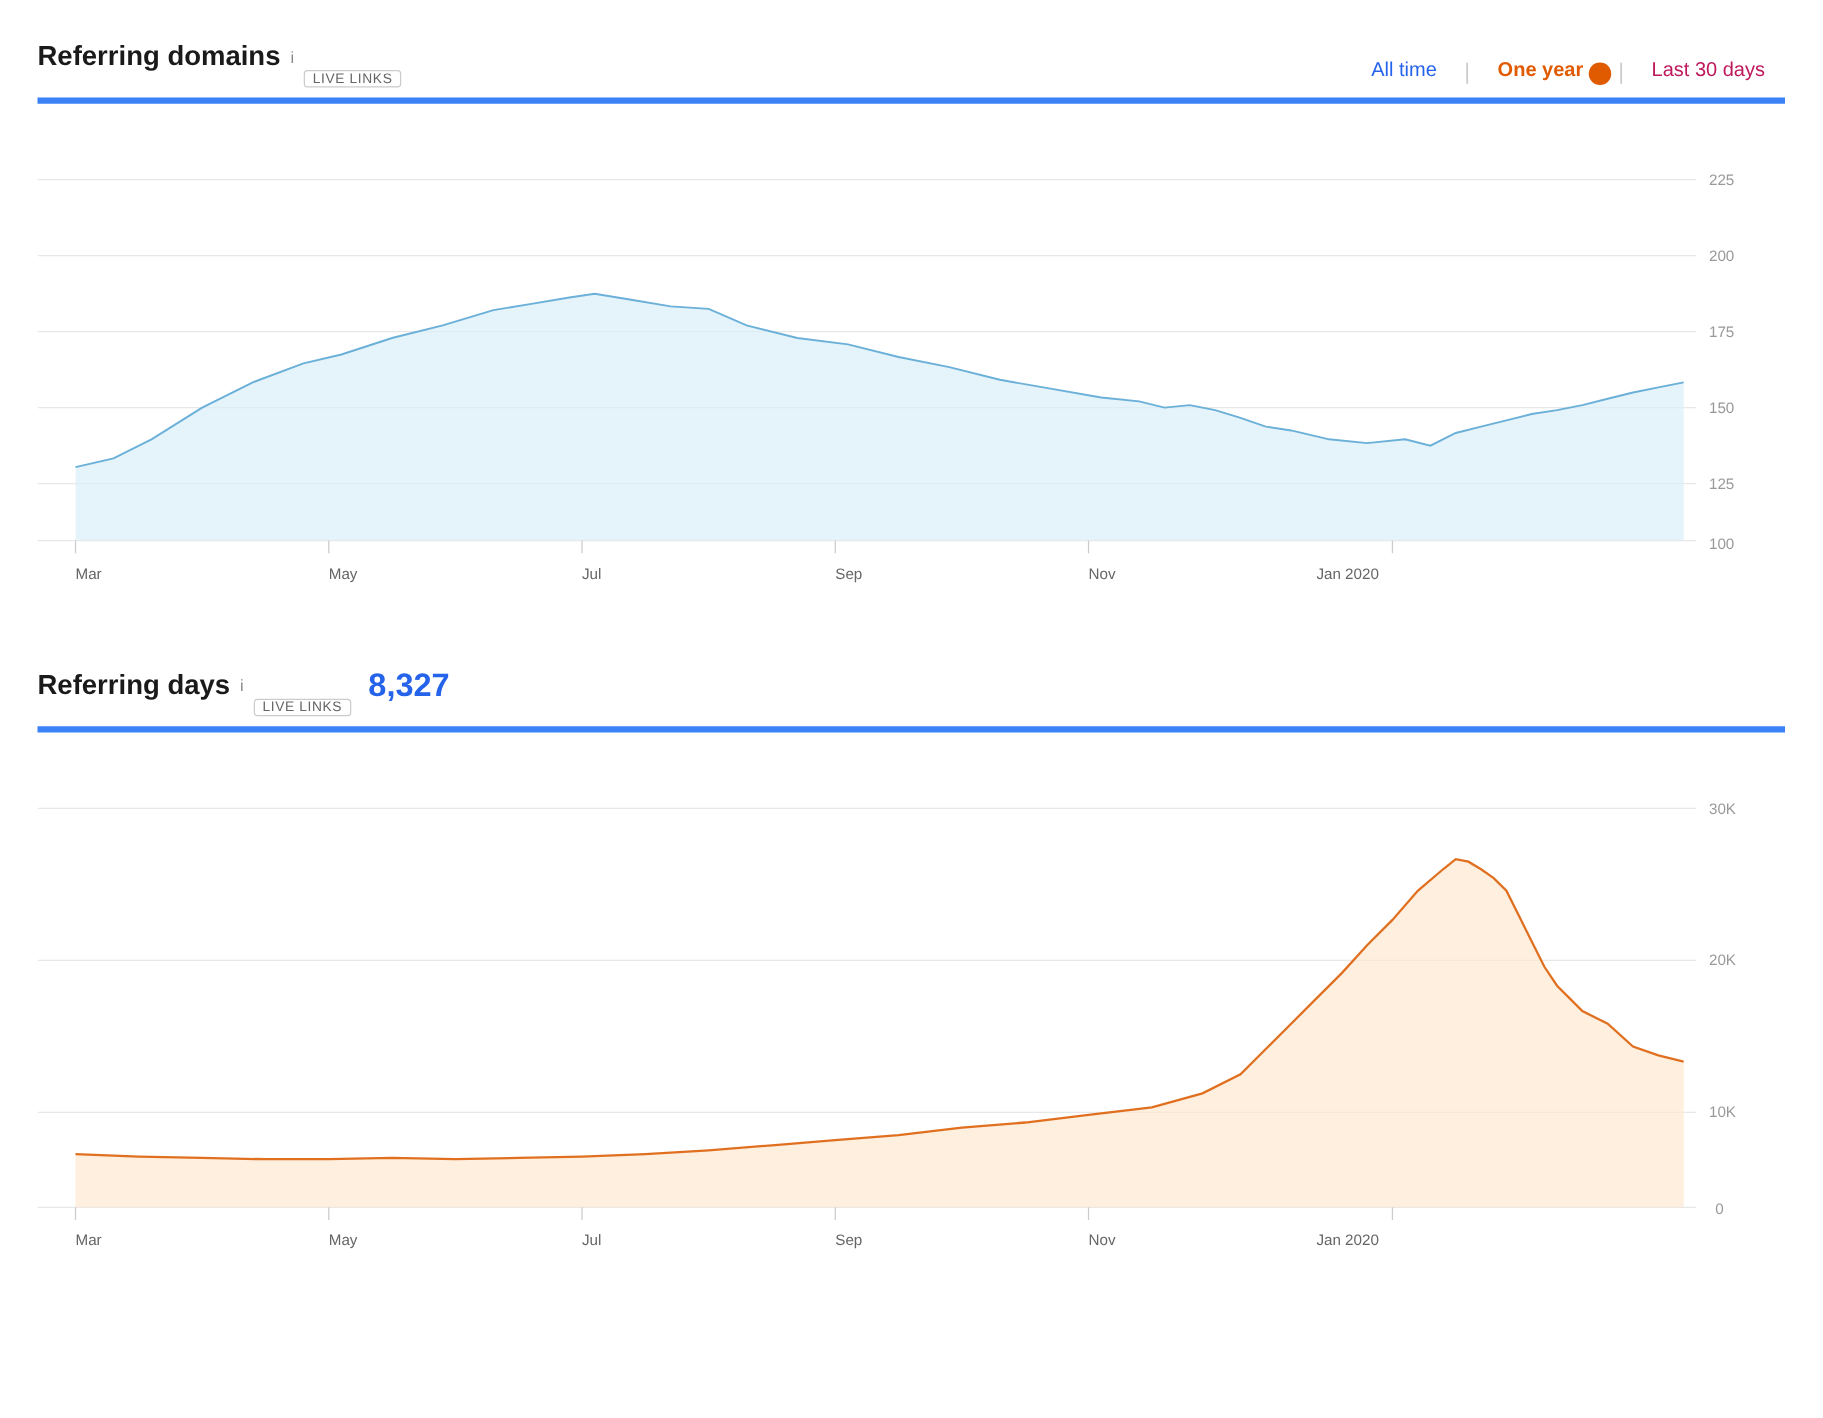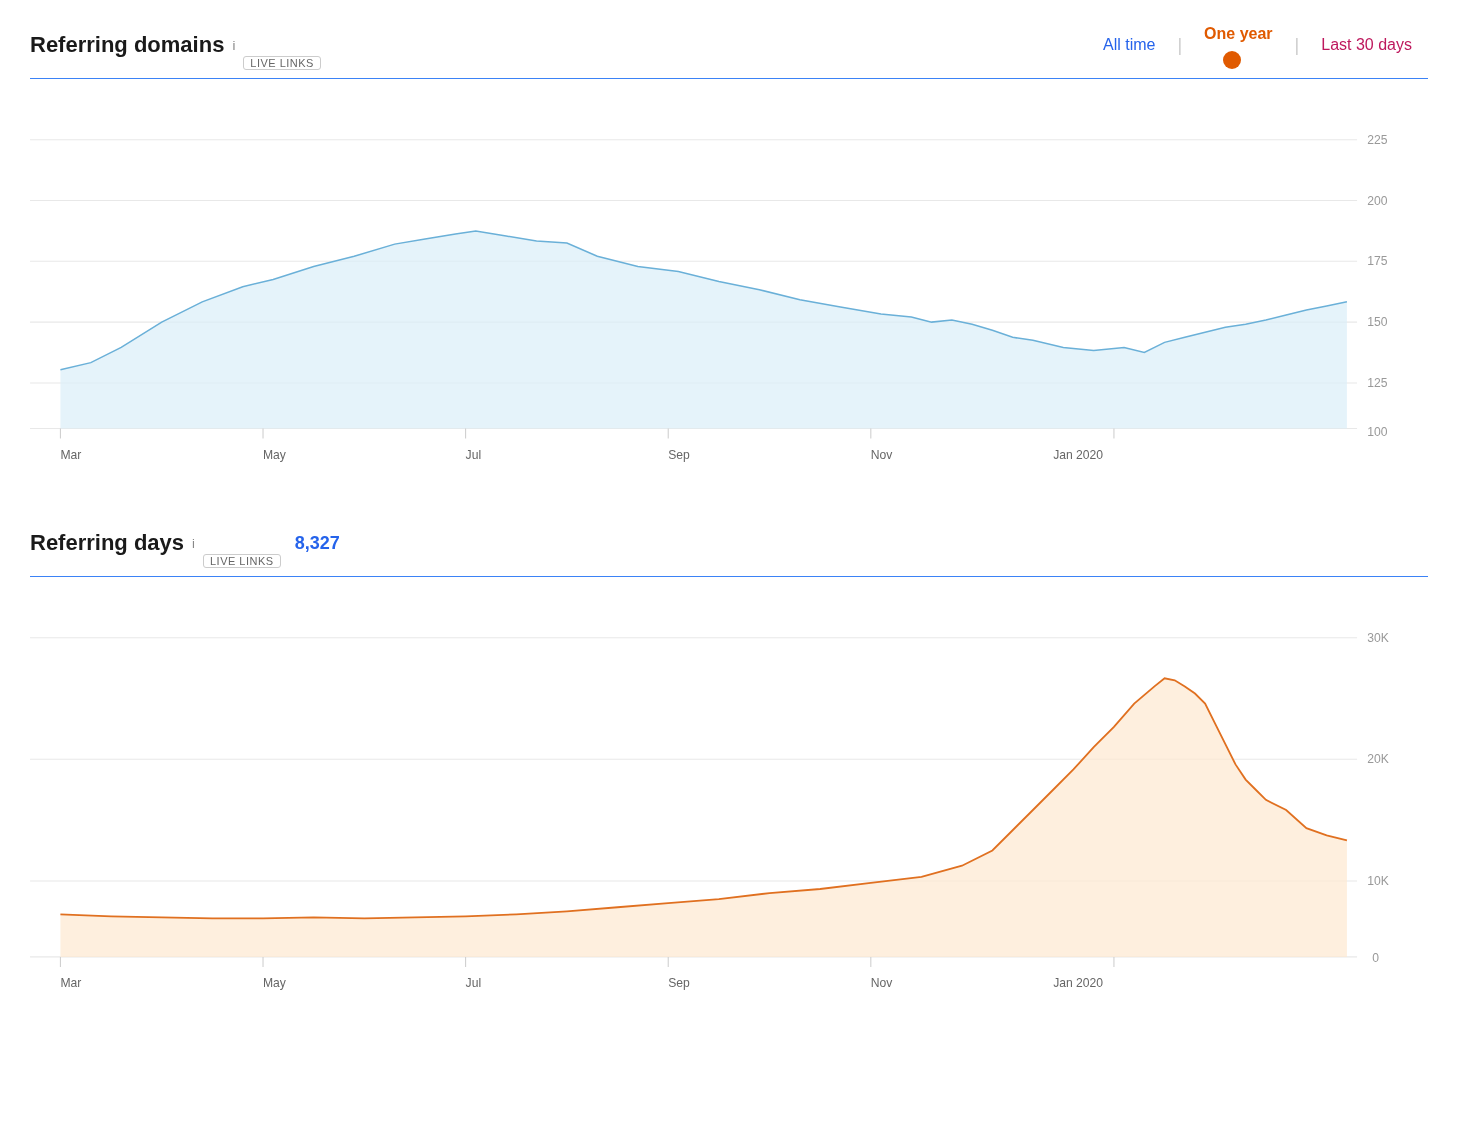--- a/index.html
+++ b/index.html
@@ -10,21 +10,21 @@
       width: 1458px;
       min-height: 1134px;
     }
 
     .section {
       margin-bottom: 30px;
     }
 
     .section-header {
       display: flex;
-      align-items: center;
+      align-items: flex-end;
       justify-content: space-between;
       margin-bottom: 8px;
     }
 
     .section-title-group {
       display: flex;
       align-items: center;
       gap: 8px;
     }
 
@@ -46,21 +46,21 @@
       color: #666;
       border: 1px solid #ccc;
       padding: 0 6px;
       border-radius: 3px;
       letter-spacing: 0.5px;
       text-transform: uppercase;
       margin-top: 36px;
     }
 
     .count-value {
-      font-size: 18px;
+      font-size: 26px;
       font-weight: 700;
       color: #2563EB;
       margin-left: 6px;
     }
 
     .time-filters {
       display: flex;
       align-items: center;
       gap: 6px;
     }
@@ -91,28 +91,28 @@
       background: #E05A00;
       border-radius: 50%;
       display: inline-block;
       margin-left: -12px;
       margin-top: 4px;
       vertical-align: top;
     }
 
     .active-filter-wrapper {
       display: flex;
-      flex-direction: column;
+      flex-direction: row;
       align-items: center;
     }
 
     .chart-container {
       position: relative;
       width: 100%;
-      border-top: 1px solid #3b82f6;
+      border-top: 5px solid #3b82f6;
     }
 
     .chart-wrapper {
       position: relative;
       width: 100%;
     }
 
     .chart-svg {
       width: 100%;
     }

